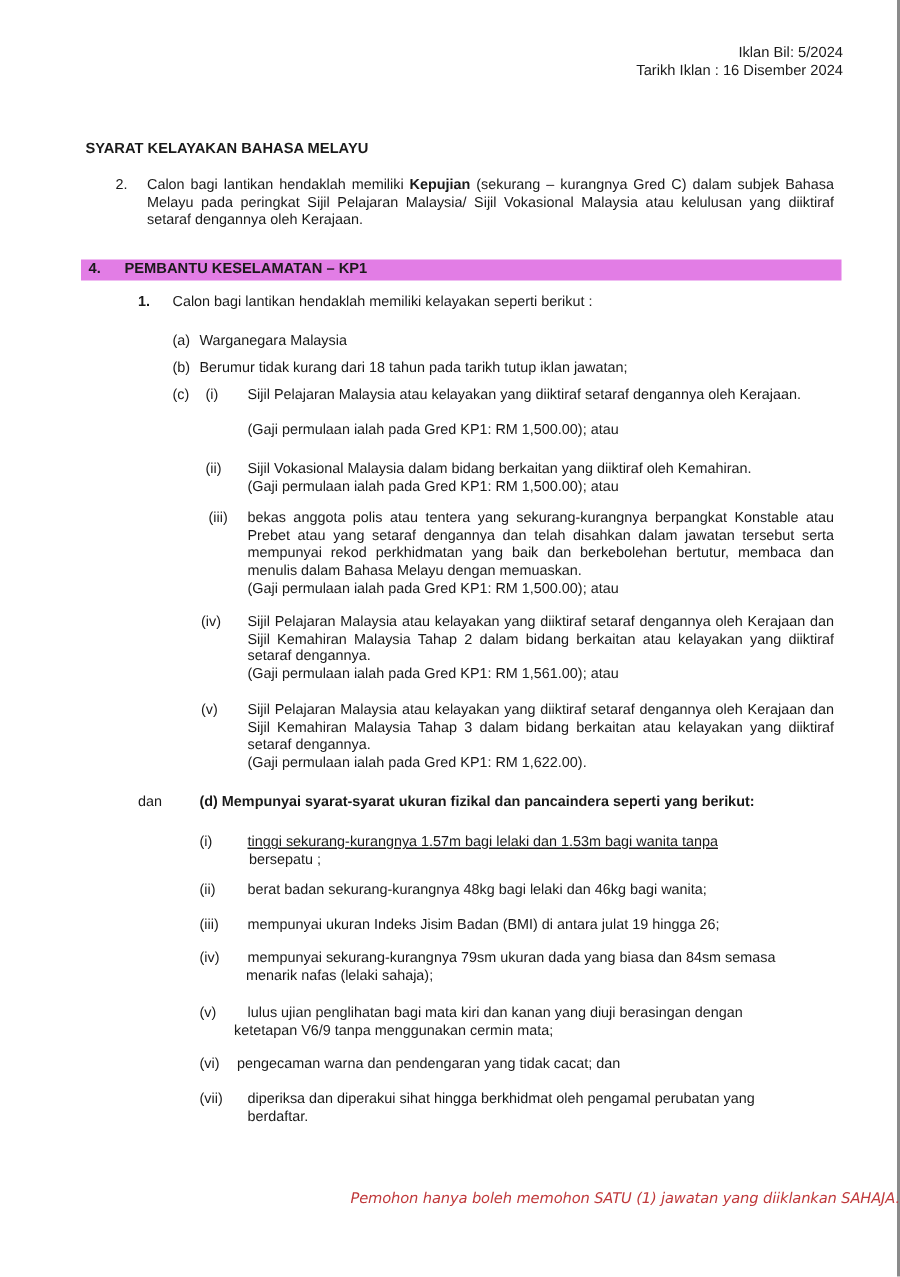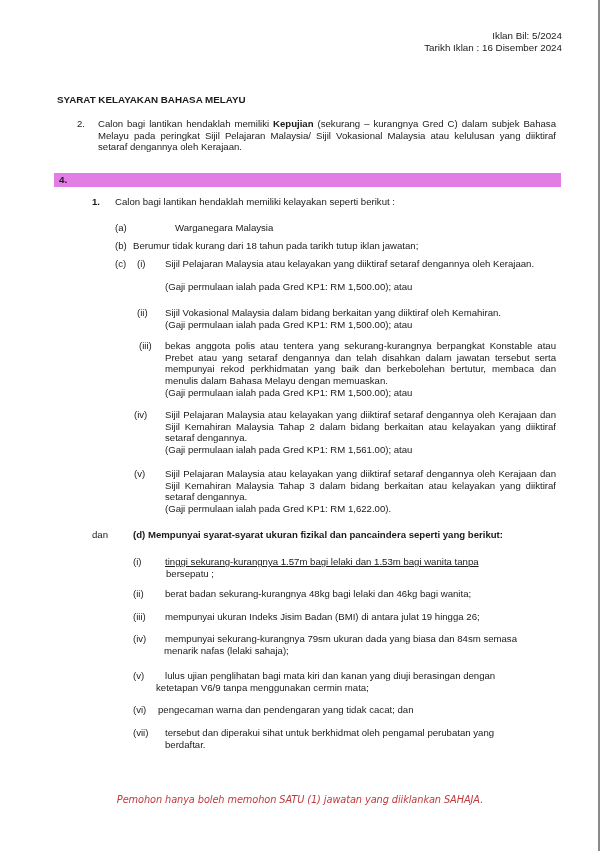--- a/index.html
+++ b/index.html
@@ -12,48 +12,49 @@
     .hdr { right: 38px; text-align: right; font-size: 9.8px; }
     .bold { font-weight: bold; }
     .justify { text-align: justify; }
     .bar {
       position: absolute; left: 54px; top: 173px; width: 507px; height: 14px; background: #e27de5;
       font-weight: bold; font-size: 9.8px; line-height: 14px;
     }
     .bar .num { position: absolute; left: 5px; }
     .bar .ttl { position: absolute; left: 29px; }
     .notice {
-      position: absolute; left: 0; width: 600px; top: 794px; text-align: center;
+      position: absolute; left: 0; width: 600px; top: 794px; text-align: right;
       color: #c0393b; font-style: italic; font-size: 9.8px; font-family: "DejaVu Sans", sans-serif;
       letter-spacing: -0.1px;
     }
   </style>
 </head>
 <body>
 
 <div class="edge"></div>
 
 <div class="abs hdr" style="top:30px;">Iklan Bil: 5/2024</div>
 <div class="abs hdr" style="top:42px;">Tarikh Iklan : 16 Disember 2024</div>
 
 <div class="abs bold" style="left:57px; top:94px; font-size:9.8px;">SYARAT KELAYAKAN BAHASA MELAYU</div>
 <div class="abs" style="left:77px; top:118px;">2.</div>
 <div class="abs justify" style="left:98px; top:118px; width:458px;">
   <span>Calon bagi lantikan hendaklah memiliki </span><b>Kepujian</b><span> (sekurang – kurangnya Gred C) dalam subjek Bahasa Melayu pada peringkat Sijil Pelajaran Malaysia/ Sijil Vokasional Malaysia atau kelulusan yang diiktiraf setaraf dengannya oleh Kerajaan.</span>
 </div>
 
 <div class="bar" style="background: rgb(226, 125, 229);">
   <span class="num">4.</span>
+  <span class="ttl">PEMBANTU KESELAMATAN – KP1</span>
 </div>
 
 <div class="abs bold" style="left:92px; top:196px;">1.</div>
 <div class="abs" style="left:115px; top:196px;">Calon bagi lantikan hendaklah memiliki kelayakan seperti berikut :</div>
 
 <div class="abs" style="left:115px; top:222px;">(a)</div>
-<div class="abs" style="left:133px; top:222px;margin-left:42px;">Warganegara Malaysia</div>
+<div class="abs" style="left:133px; top:222px;">Warganegara Malaysia</div>
 <div class="abs" style="left:115px; top:240px;">(b)</div>
 <div class="abs" style="left:133px; top:240px;text-align:center;">Berumur tidak kurang dari 18 tahun pada tarikh tutup iklan jawatan;</div>
 
 <div class="abs" style="left:115px; top:258px;">(c)</div>
 
 <div class="abs" style="left:137px; top:258px;">(i)</div>
 <div class="abs justify" style="left:165px; top:258px; width:391px;">Sijil Pelajaran Malaysia atau kelayakan yang diiktiraf setaraf dengannya oleh Kerajaan.</div>
 <div class="abs" style="left:165px; top:281px;">(Gaji permulaan ialah pada Gred KP1: RM 1,500.00); atau</div>
 
 <div class="abs" style="left:137px; top:307px;">(ii)</div>
@@ -90,16 +91,16 @@
 <div class="abs" style="left:164px; top:645px;">menarik nafas (lelaki sahaja);</div>
 
 <div class="abs" style="left:133px; top:670px;">(v)</div>
 <div class="abs" style="left:165px; top:670px;">lulus ujian penglihatan bagi mata kiri dan kanan yang diuji berasingan dengan</div>
 <div class="abs" style="left:156px; top:682px;text-align:right;">ketetapan V6/9 tanpa menggunakan cermin mata;</div>
 
 <div class="abs" style="left:133px; top:704px;">(vi)</div>
 <div class="abs" style="left:158px; top:704px;">pengecaman warna dan pendengaran yang tidak cacat; dan</div>
 
 <div class="abs" style="left:133px; top:727px;">(vii)</div>
-<div class="abs" style="left:165px; top:727px;">tersebut dan diperakui sihat untuk berkhidmat oleh pengamal perubatan yang</div>
+<div class="abs" style="left:165px; top:727px;">diperiksa dan diperakui sihat hingga berkhidmat oleh pengamal perubatan yang</div>
 <div class="abs" style="left:165px; top:739px;">berdaftar.</div>
 
 <div class="notice" style="color: rgb(192, 57, 59);">Pemohon hanya boleh memohon SATU (1) jawatan yang diiklankan SAHAJA.</div>
 
 </body></html>

